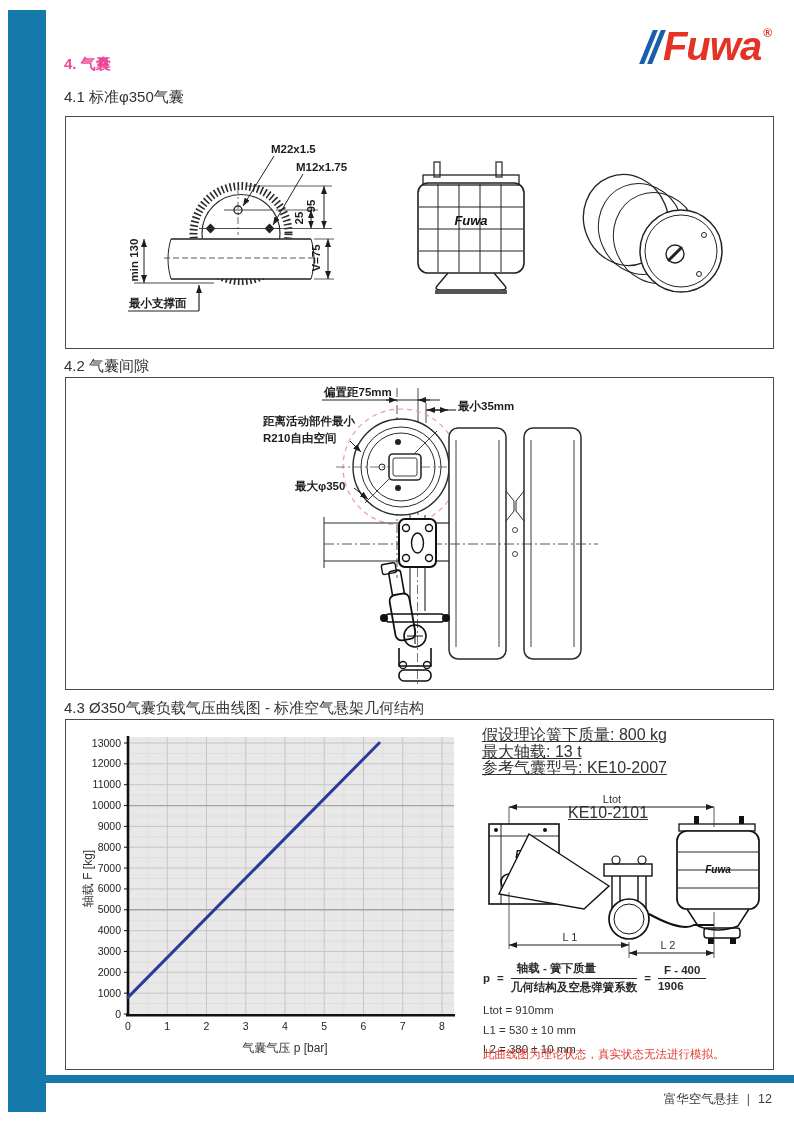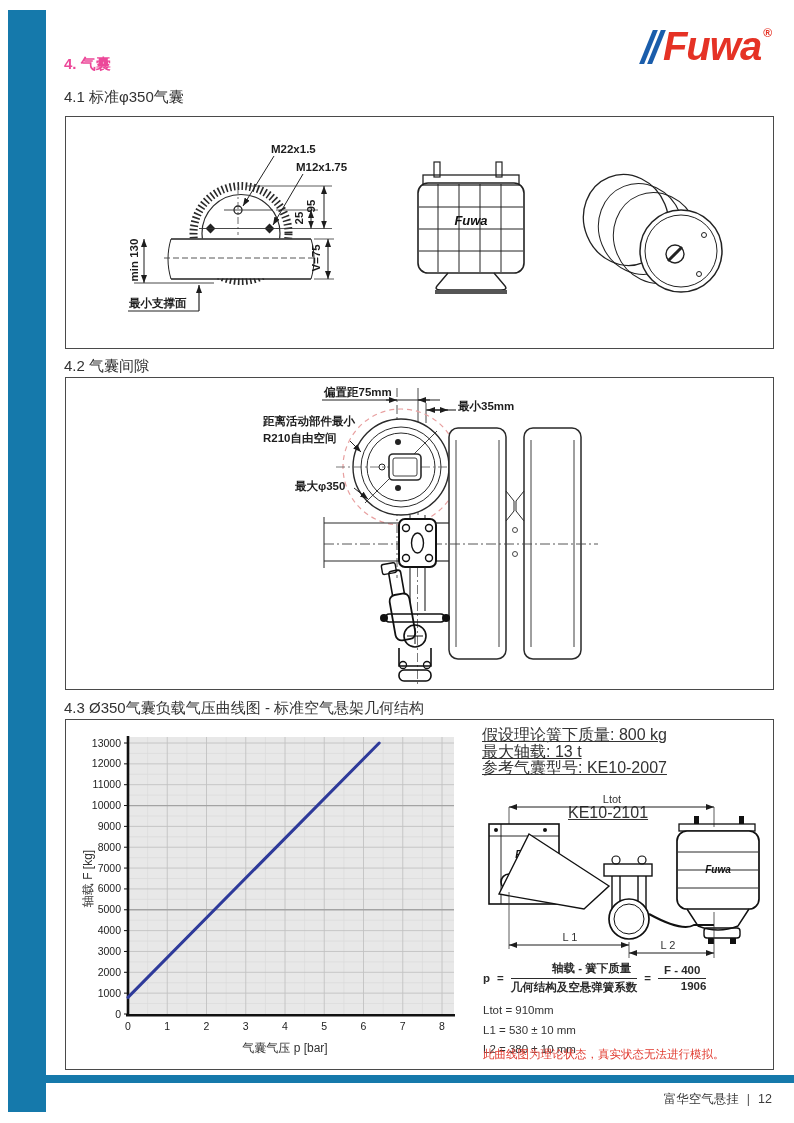--- a/index.html
+++ b/index.html
@@ -12,21 +12,21 @@
   .logo-text{color:#e53225;font-size:40px;line-height:40px;font-weight:bold;font-style:italic;letter-spacing:-1px;}
   .logo-reg{color:#e53225;font-size:12px;font-weight:bold;margin-left:2px;}
   .h1{position:absolute;left:64px;top:55px;font-size:15px;font-weight:bold;color:#ec4899;}
   .sect-title{position:absolute;left:64px;font-size:15px;color:#333;}
   .box{position:absolute;left:65px;width:707px;border:1.4px solid #4a4a4a;background:#fff;}
   .lbl{position:absolute;font-size:11.5px;font-weight:bold;color:#1d1d1d;white-space:nowrap;}
   .rot{transform:rotate(-90deg);}
   .note-col{position:absolute;left:416px;top:7px;width:285px;font-size:16px;color:#333;line-height:16.5px;text-decoration:underline;}
   .note-indent{margin-left:86px;margin-top:28px;}
   .formula{position:absolute;left:417px;top:241px;display:flex;align-items:center;gap:7px;font-size:11.5px;font-weight:bold;color:#2b2b2b;}
-  .frac{display:inline-block;text-align:right;}
+  .frac{display:inline-block;text-align:left;}
   .frac .top{display:block;border-bottom:1.6px solid #2b2b2b;padding:0 6px 2px;}
   .frac .bot{display:block;padding-top:1px;}
   .dims{position:absolute;left:417px;top:281px;font-size:11.5px;color:#333;line-height:19.5px;}
   .warning{position:absolute;left:417px;top:327px;font-size:11.5px;color:#e13b30;}
   .footer-text{position:absolute;top:1091px;right:22px;font-size:12.5px;color:#3a3a3a;margin-left:48px;}
   .footer-text .sep{margin:0 8px;color:#555;}
   svg{position:absolute;overflow:visible;}
   svg line,svg path,svg circle,svg rect,svg ellipse,svg polyline,svg polygon{vector-effect:none;}
 </style>
 </head>

